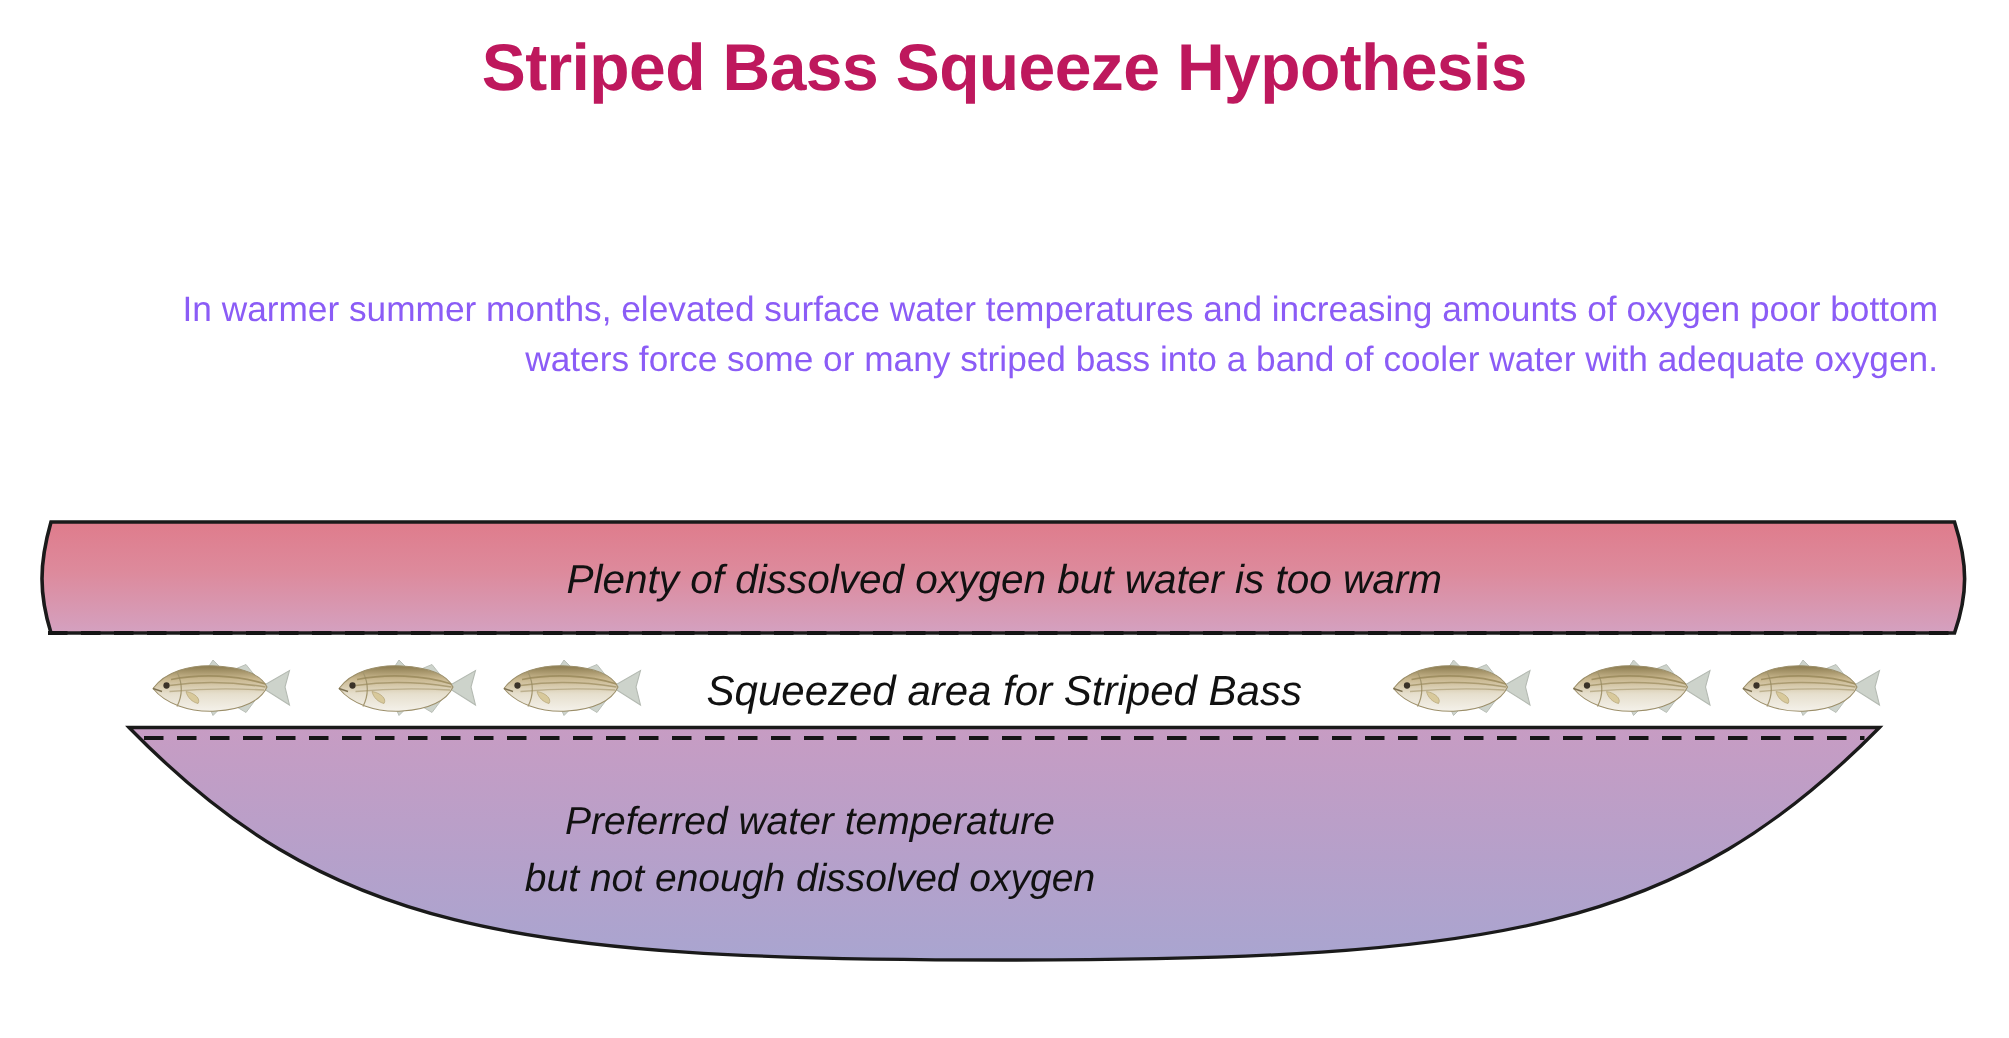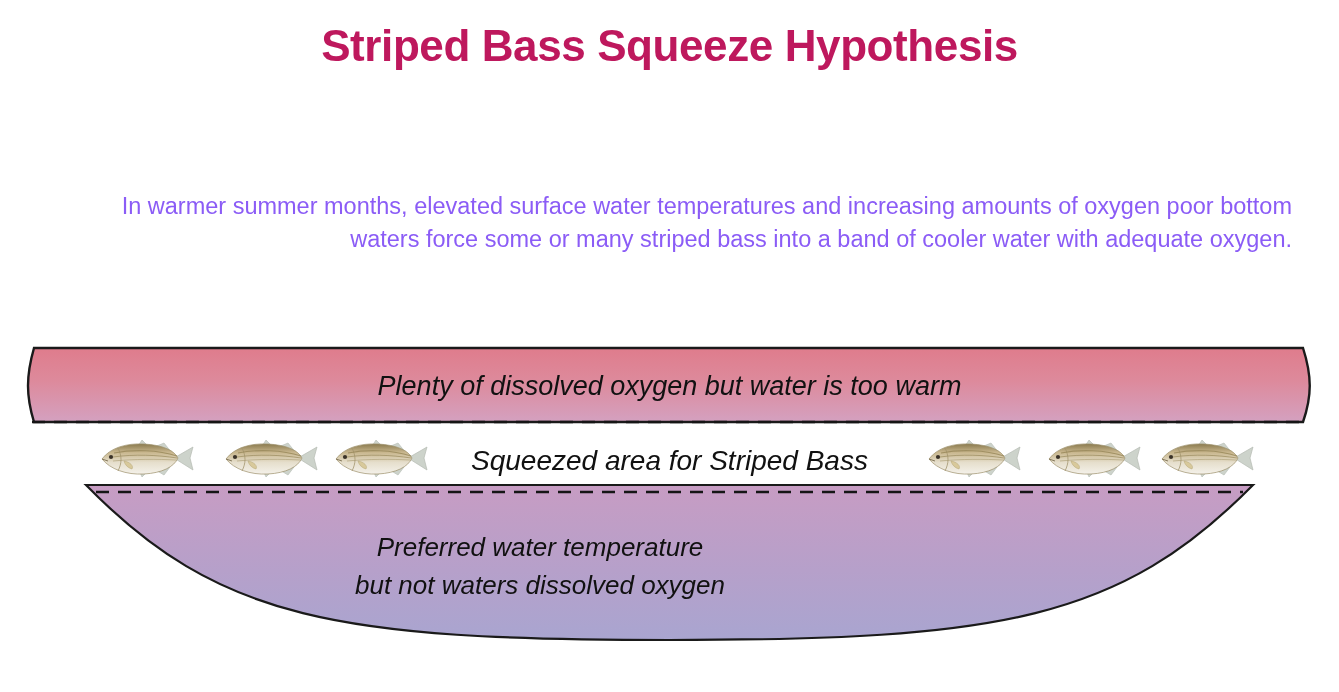--- a/index.html
+++ b/index.html
@@ -140,21 +140,21 @@
 
     <path d="M 96 162 L 1243 162" fill="none" stroke="#151515" stroke-width="2.6" stroke-dasharray="13 9"></path>
   </svg>
 
   <div class="band-label" id="warm-layer-label">Plenty of dissolved oxygen but water is too warm</div>
 
   <div class="band-label" id="squeeze-layer-label">Squeezed area for Striped Bass</div>
 
   <div class="band-label" id="cold-layer-label">
     <span class="l1">Preferred water temperature</span>
-    <span class="l2">but not waters dissolved oxygen</span>
+    <span class="l2">but not enough dissolved oxygen</span>
   </div>
 
   <div id="fish-container">
       <div class="fish" style="left: 98px;">
     <svg viewBox="0 0 98 44" xmlns="http://www.w3.org/2000/svg">
       <defs>
         <linearGradient id="bodyG_striped-bass-icon-1" x1="0" y1="0" x2="0" y2="1">
           <stop offset="0%" stop-color="#8a7a4e"></stop>
           <stop offset="28%" stop-color="#c8b68d"></stop>
           <stop offset="62%" stop-color="#e6dfcd"></stop>

